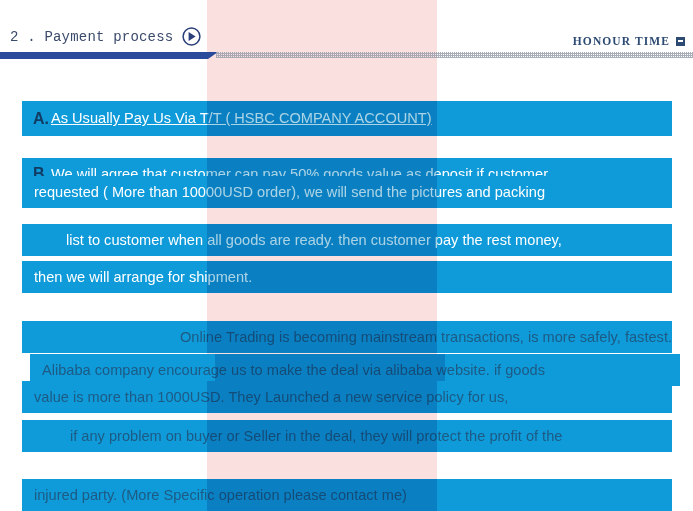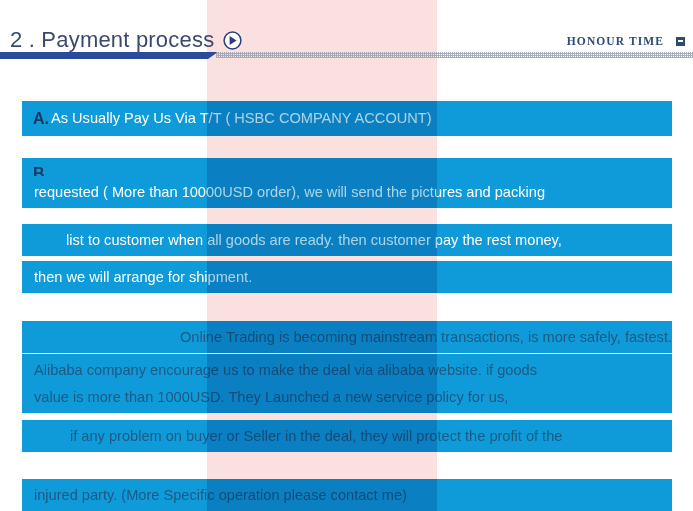--- a/index.html
+++ b/index.html
@@ -42,25 +42,25 @@
   .title-row {
     position:absolute;
     left:10px;
     top:27px;
     display:flex;
     align-items:center;
     gap:9px;
   }
 
   .title-text {
-    font-size:22px;
+    font-size:14px;
     color:#3a4a6b;
     letter-spacing:0.2px;
     white-space:nowrap;
-    font-family:Liberation Sans, sans-serif;
+    font-family:Liberation Mono, monospace;
   }
 
   .arrow-icon {
     display:inline-block;
     width:19px;
     height:19px;
     flex:0 0 19px;
   }
 
   
@@ -89,21 +89,21 @@
     background-size:2px 2px;
     opacity:0.85;
   }
 
   .brand {
     position:absolute;
     right:8px;
     top:35px;
     display:flex;
     align-items:center;
-    gap:12px;
+    gap:6px;
   }
 
   .brand-text {
     font-family:"Liberation Serif", serif;
     font-size:11.5px;
     font-weight:bold;
     letter-spacing:1.1px;
     color:#2d4a72;
     white-space:nowrap;
   }
@@ -156,20 +156,21 @@
     color:#123b63;
     font-weight:bold;
     font-size:16px;
     padding-left:11px;
     padding-right:2px;
   }
 
   .bar .after-marker {
     display:inline-block;
     line-height:1;
+    text-decoration:underline;
   }
 
   
   .bar::after {
     content:"";
     position:absolute;
     left:185px;
     top:0;
     width:230px;
     height:100%;
@@ -180,21 +181,21 @@
   }
 
   
   .row-a  { top:101px;  height:35px; }
   .row-b1 { top:158px;  height:32px; }
   .row-b2 { top:176px;  height:32px;align-items:center; }
   .row-b3 { top:224px;  height:32px;padding-left:32px; }
   .row-b4 { top:261px;  height:32px; }
   .row-p0 { top:289px;  height:31px; }
   .row-p1 { top:321px;  height:32px;justify-content:flex-end; }
-  .row-p2 { top:354px;  height:32px; }
+  .row-p2 { top:354px;  height:32px;margin-left:8px; }
   .row-p3 { top:381px;  height:32px; }
   .row-p4 { top:420px;  height:32px;padding-left:36px; }
   .row-p5 { top:479px;  height:32px; }
   .policy-dark .txt { color:#1d5a84; }
 </style>
 </head>
 <body>
 
 <div id="slide">
 
@@ -224,20 +225,21 @@
 
   <div class="bars">
 
     <div class="bar row-a">
       <span class="marker">A.</span>
       <span class="after-marker">As Usually Pay Us Via T/T ( HSBC COMPANY ACCOUNT)</span>
     </div>
 
     <div class="bar row-b1">
       <span class="marker">B.</span>
+      <span class="after-marker">We will agree that customer can pay 50% goods value as deposit if customer</span>
     </div>
 
     <div class="bar row-b2">
       <span class="txt">requested ( More than 10000USD order), we will send the pictures and packing</span>
     </div>
 
     <div class="bar row-b3">
       <span class="txt">list to customer when all goods are ready. then customer pay the rest money,</span>
     </div>
 

